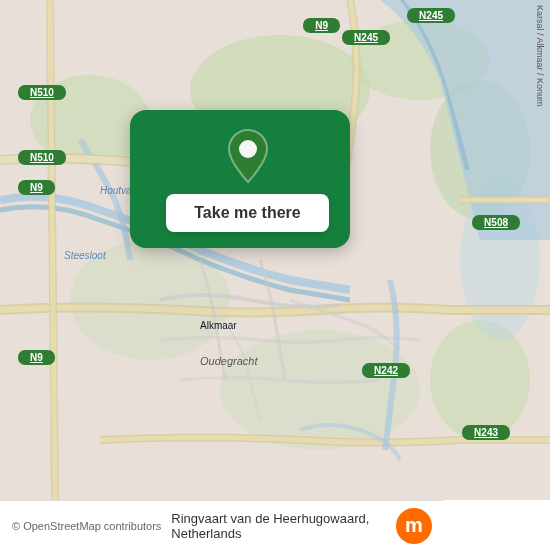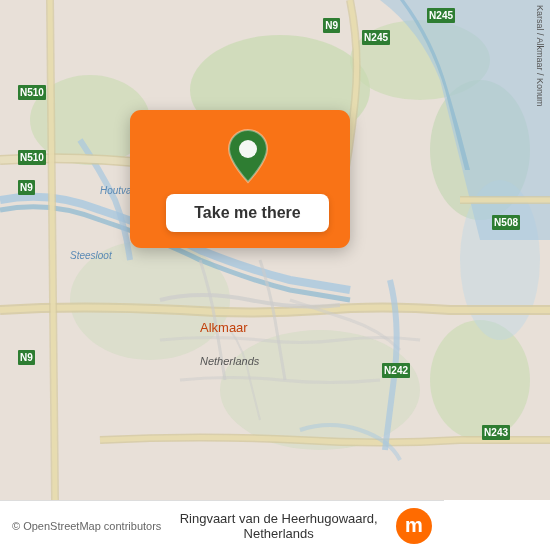--- a/index.html
+++ b/index.html
@@ -26,22 +26,22 @@
       position: absolute;
       top: 0; left: 0;
     }
 
     
     #popup {
       position: absolute;
       top: 110px;
       left: 130px;
       width: 220px;
-      background: #f97316;
-      border-radius: 11px;
+      background: #15803d;
+      border-radius: 16px;
       display: flex;
       flex-direction: column;
       align-items: center;
       padding: 18px 20px 16px 35px;
       box-shadow: 0 4px 16px rgba(0,0,0,0.25);
       z-index: 10;
     }
 
     #popup-button {
       background: white;
@@ -71,62 +71,62 @@
     #copyright {
       font-size: 11px;
       color: #666;
     }
 
     #location-text {
       font-size: 13px;
       color: #333;
       flex: 1;
       margin: 0 10px;
-      text-align: center;
     }
 
     #moovit-logo {
       display: flex;
       align-items: center;
       gap: 4px;
     }
 
     #moovit-m {
       width: 36px;
       height: 36px;
     }
 
     
     .road-badge {
       position: absolute;
-      border-radius: 1px;
+      border-radius: 7px;
       font-size: 10px;
       font-weight: bold;
-      padding: 2px 2px;
+      padding: 2px 12px;
       color: white;
       z-index: 5;
+      text-decoration: underline;
     }
     .road-n { background: #2e7d32; }
     .road-n245-top { top: 8px; right: 95px; }
     .road-n9-top { top: 18px; right: 210px; }
     .road-n510-left { top: 85px; left: 18px; }
     .road-n9-mid { top: 180px; left: 18px; }
     .road-n510-mid { top: 150px; left: 18px; }
     .road-n9-bot { top: 350px; left: 18px; }
     .road-n508 { top: 215px; right: 30px; margin-left: 24px; }
     .road-n242-bot { bottom: 122px; right: 140px; }
     .road-n243-bot { bottom: 60px; right: 40px; margin-top: 10px; }
     .road-n245-mid { top: 30px; right: 160px; }
 
     .alkmaar-label {
       position: absolute;
       top: 320px;
       left: 200px;
-      font-size: 13px;
-      color: #c2410c;
+      font-size: 10px;
+      color: #0f172a;
       font-weight: 500;
       z-index: 5;
     }
 
     .waterway-label {
       position: absolute;
       font-size: 10px;
       color: #5b8ab5;
       font-style: italic;
       z-index: 5;
@@ -211,23 +211,23 @@
   <div class="road-badge road-n road-n510-mid">N510</div>
   <div class="road-badge road-n road-n9-mid">N9</div>
   <div class="road-badge road-n road-n9-bot">N9</div>
   <div class="road-badge road-n road-n508">N508</div>
   <div class="road-badge road-n road-n242-bot">N242</div>
   <div class="road-badge road-n road-n243-bot">N243</div>
   <div class="road-badge road-n road-n245-mid">N245</div>
 
   <div class="alkmaar-label">Alkmaar</div>
 
-  <div class="waterway-label" style="top:250px; left:70px;">Steesloot</div>
+  <div class="waterway-label" style="top:250px; left:64px;">Steesloot</div>
   <div class="waterway-label" style="top:185px; left:100px;">Houtvaar</div>
-  <div class="waterway-label" style="top:355px; left:200px; font-size:11px; color:#555; font-style:italic;">Netherlands</div>
+  <div class="waterway-label" style="top:355px; left:200px; font-size:11px; color:#555; font-style:italic;">Oudegracht</div>
   <div class="waterway-label" style="top:225px; left:230px;">Hondsbosche</div>
 
   <div class="karsal-label">Karsal / Alkmaar / Konum</div>
 
   <div id="popup">
 
     <div style="position:relative; width:50px; height:56px; margin-bottom:10px;">
       <svg width="50" height="56" viewBox="0 0 50 56">
         <path d="M25 2 C14.5 2 6 10.5 6 21 C6 34 25 54 25 54 C25 54 44 34 44 21 C44 10.5 35.5 2 25 2 Z" fill="#2e7d32" stroke="rgba(255,255,255,0.4)" stroke-width="2"></path>
         <circle cx="25" cy="21" r="9" fill="white" opacity="0.95"></circle>

